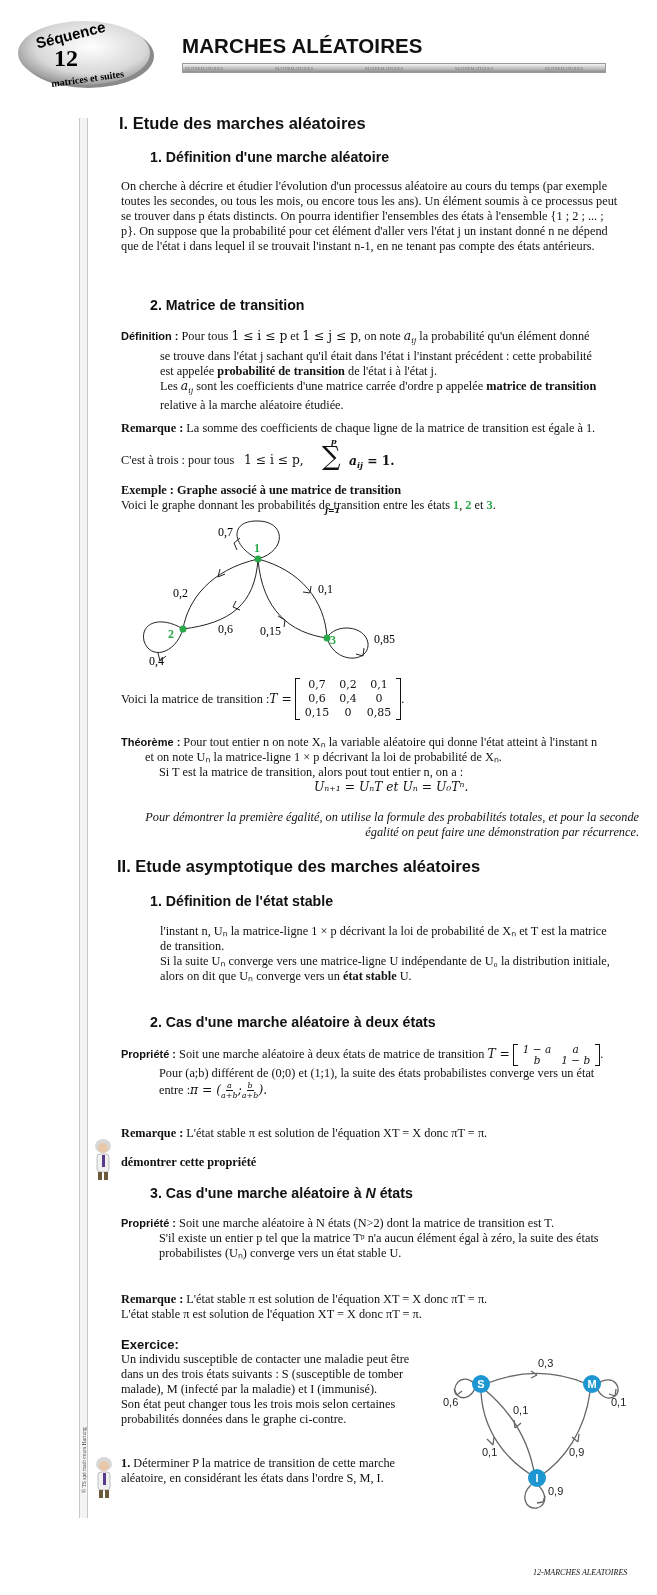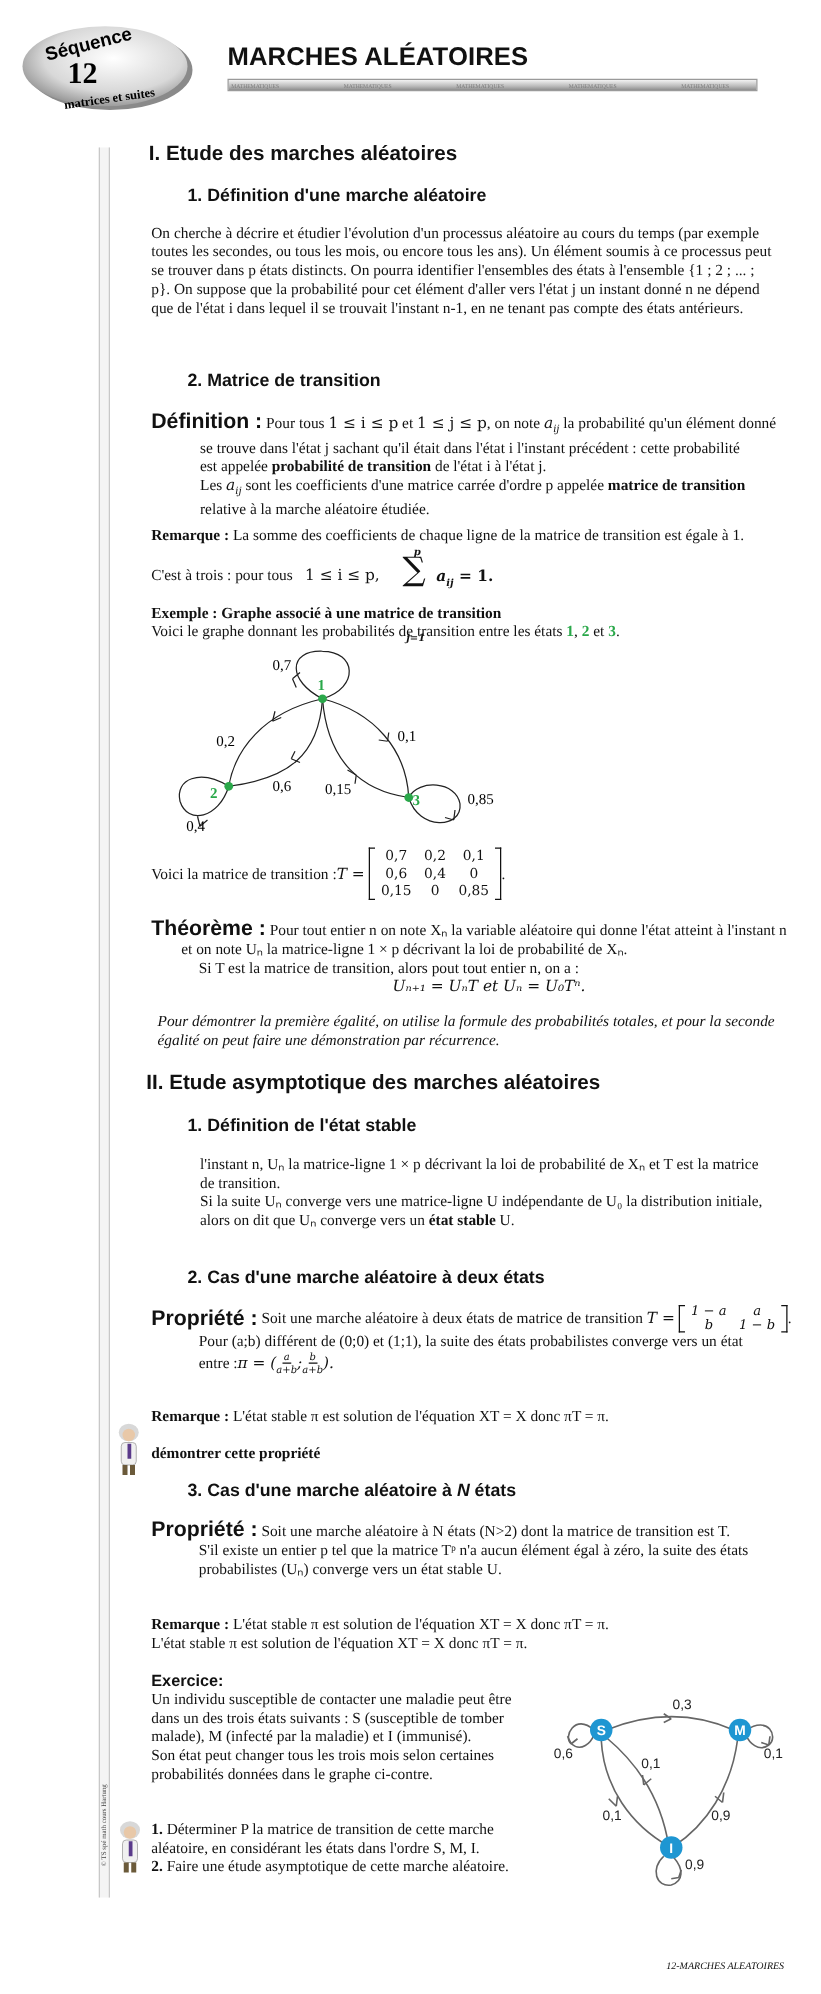--- a/index.html
+++ b/index.html
@@ -23,21 +23,21 @@
 
   
   .rail { left:79px; top:118px; width:7px; height:1400px; background:#f4f4f4;
           border-left:1px solid #c8c8c8; border-right:1px solid #c8c8c8; }
   .sidetext { left:54px; top:1460px; width:60px; font-size:5.5px; color:#444;
               transform:rotate(-90deg); transform-origin:center; white-space:nowrap; }
 
   h1 { margin:0; font-family:"Liberation Sans", sans-serif; font-weight:bold; font-size:16.5px;text-align:center; }
   h2 { margin:0; font-family:"Liberation Sans", sans-serif; font-weight:bold; font-size:14.2px; }
   .para { line-height:15.1px; }
-  .lbl { font-family:"Liberation Sans", sans-serif; font-weight:bold; font-size:17px; }
+  .lbl { font-family:"Liberation Sans", sans-serif; font-weight:bold; font-size:11px; }
   .indent { padding-left:39px; }
 
   .matrix { display:inline-flex; align-items:stretch; vertical-align:middle; }
   .bracket-l, .bracket-r { width:4px; border:1px solid #111; }
   .bracket-l { border-right:none; }
   .bracket-r { border-left:none; }
   .mtable { border-collapse:collapse; font-family:"DejaVu Serif", serif; font-size:11px; }
   .mtable td { padding:0 5px; text-align:center; line-height:14px; }
 
   .footer { left:533px; top:1568px; font-size:8px;font-style:italic; }
@@ -174,21 +174,21 @@
     <span>.</span>
 </div>
 
 <div class="abs para" style="left:121px;top:735px;width:530px;">
   <div><span class="lbl">Théorème  :</span><span> Pour tout entier n on note Xₙ  la variable aléatoire qui donne l'état atteint à l'instant n</span></div>
   <div style="padding-left:24px">et on note Uₙ la matrice-ligne 1 × p décrivant la loi de probabilité de Xₙ.</div>
   <div style="padding-left:38px">Si T est la matrice de transition, alors pout tout entier n, on a :</div>
   <div class="math" style="padding-left:193px">Uₙ₊₁ = UₙT     et    Uₙ = U₀Tⁿ.</div>
 </div>
 
-<div class="abs para i" style="left:126px;top:810px;width:500px;">Pour démontrer la première égalité, on utilise la formule des probabilités totales, et pour la seconde égalité on peut faire une démonstration par récurrence.</div>
+<div class="abs para i" style="left:139px;top:810px;width:500px;text-align:right;">Pour démontrer la première égalité, on utilise la formule des probabilités totales, et pour la seconde égalité on peut faire une démonstration par récurrence.</div>
 
 <h1 class="abs" style="left:117px;top:857px;">II.  Etude asymptotique des marches aléatoires</h1>
 <h2 class="abs" style="left:150px;top:893px;text-align:right;">1.  Définition de l'état stable</h2>
 
 <div class="abs para" style="left:121px;top:924px;width:530px;">
   <div class="indent">l'instant n, Uₙ la matrice-ligne 1 × p décrivant la loi de probabilité de Xₙ et  T est la matrice</div>
   <div class="indent">de transition.</div>
   <div class="indent">Si la suite Uₙ converge vers une matrice-ligne U indépendante de U₀ la distribution initiale,</div>
   <div class="indent"><span>alors on dit que Uₙ converge vers un </span><span class="b">état stable</span><span> U.</span></div>
 </div>
@@ -272,21 +272,20 @@
   <ellipse cx="12" cy="8" rx="8" ry="7" fill="#d8d8d8"></ellipse>
   <circle cx="12" cy="10" r="5" fill="#e8c8a8"></circle>
   <rect x="6" y="16" width="12" height="18" rx="3" fill="#f0f0f0" stroke="#999" stroke-width="0.6"></rect>
   <rect x="11" y="17" width="3" height="12" fill="#5a3a8a"></rect>
   <rect x="7" y="34" width="4" height="8" fill="#6b5a3a"></rect>
   <rect x="13" y="34" width="4" height="8" fill="#6b5a3a"></rect>
 </svg>
 
 <div class="abs para" style="left:121px;top:1456px;width:300px;">
   <div><span class="b">1.</span><span>  Déterminer P la matrice de transition de cette marche aléatoire, en considérant les états dans l'ordre S, M, I.</span></div>
-  <div><span class="b">2.</span><span>  Faire une étude asymptotique de cette marche aléatoire.</span></div>
 </div>
 
 <svg class="abs" style="left:435px;top:1350px;" width="200" height="170" viewBox="0 0 200 170">
   <g fill="none" stroke="#666" stroke-width="1.3">
     <path d="M50 34 C 85 20, 120 20, 152 34"></path>
     <path d="M46 42 C 48 80, 70 110, 100 127"></path>
     <path d="M100 127 C 95 95, 80 65, 50 40"></path>
     <path d="M155 42 C 150 80, 130 110, 104 127"></path>
     <path d="M40 34 C 25 20, 15 40, 22 45 C 30 52, 38 44, 40 38"></path>
     <path d="M162 34 C 180 22, 188 40, 180 46 C 172 52, 164 44, 162 38"></path>

